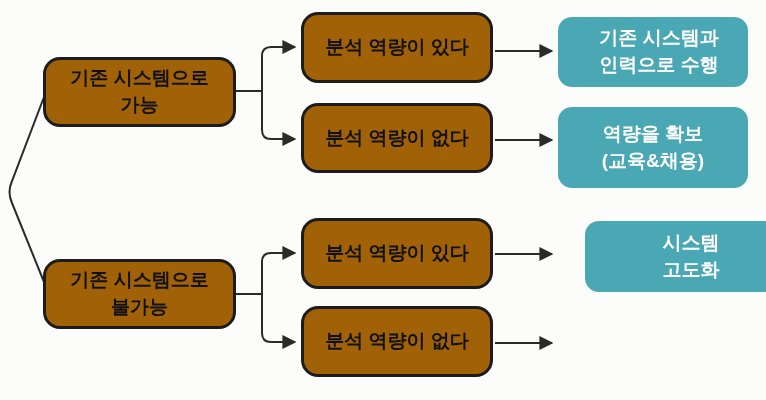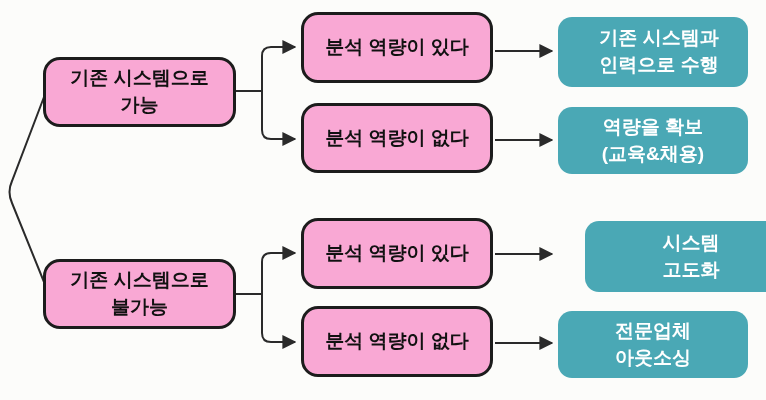--- a/index.html
+++ b/index.html
@@ -35,41 +35,41 @@
   .node{
     position:absolute;
     display:flex;align-items:center;justify-content:center;
     text-align:center;
     white-space:pre-line;
     font-weight:700;
     line-height:1.4;
     box-sizing:border-box;
   }
   .plain{
-    background:#f9a8d4;
+    background:#a16207;
     border:3.5px solid var(--node-border);
     border-radius:17px;
     color:#111111;
     font-size:19px;
   }
   .outcome{
     background:var(--outcome-fill);
     color:var(--outcome-text);
     border-radius:14px;
     font-size:19px;
   }
   
   .L1{left:43px;top:57px;width:193px;height:70px;}
   .L2{left:43px;top:259px;width:193px;height:70px;}
   .M1{left:301px;top:12px;width:192px;height:71px;}
   .M2{left:301px;top:103px;width:192px;height:70px;}
   .M3{left:301px;top:218px;width:192px;height:71px;}
   .M4{left:301px;top:306px;width:192px;height:71px;}
   .T1{left:558px;top:17px;width:190px;height:70px;padding-left:12px;}
-  .T2{left:558px;top:107px;width:190px;height:67px;}
+  .T2{left:558px;top:107px;width:190px;height:81px;}
   .T3{left:558px;top:221px;width:212px;height:71px;margin-left:27px;}
   .T4{left:558px;top:311px;width:190px;height:67px;}
 </style>
 </head>
 <body>
 
 <div id="canvas">
 
   <svg id="connectors" viewBox="0 0 766 400" xmlns="http://www.w3.org/2000/svg">
     <defs>
@@ -103,16 +103,14 @@
   <div class="node plain M2">분석 역량이 없다</div>
   <div class="node plain M3">분석 역량이 있다</div>
   <div class="node plain M4">분석 역량이 없다</div>
 
   <div class="node outcome T1">기존 시스템과
 인력으로 수행</div>
   <div class="node outcome T2">역량을 확보
 (교육&amp;채용)</div>
   <div class="node outcome T3">시스템
 고도화</div>
-  <div class="node outcome T4">전문업체
-아웃소싱</div>
 
 </div>
 
 </body></html>

